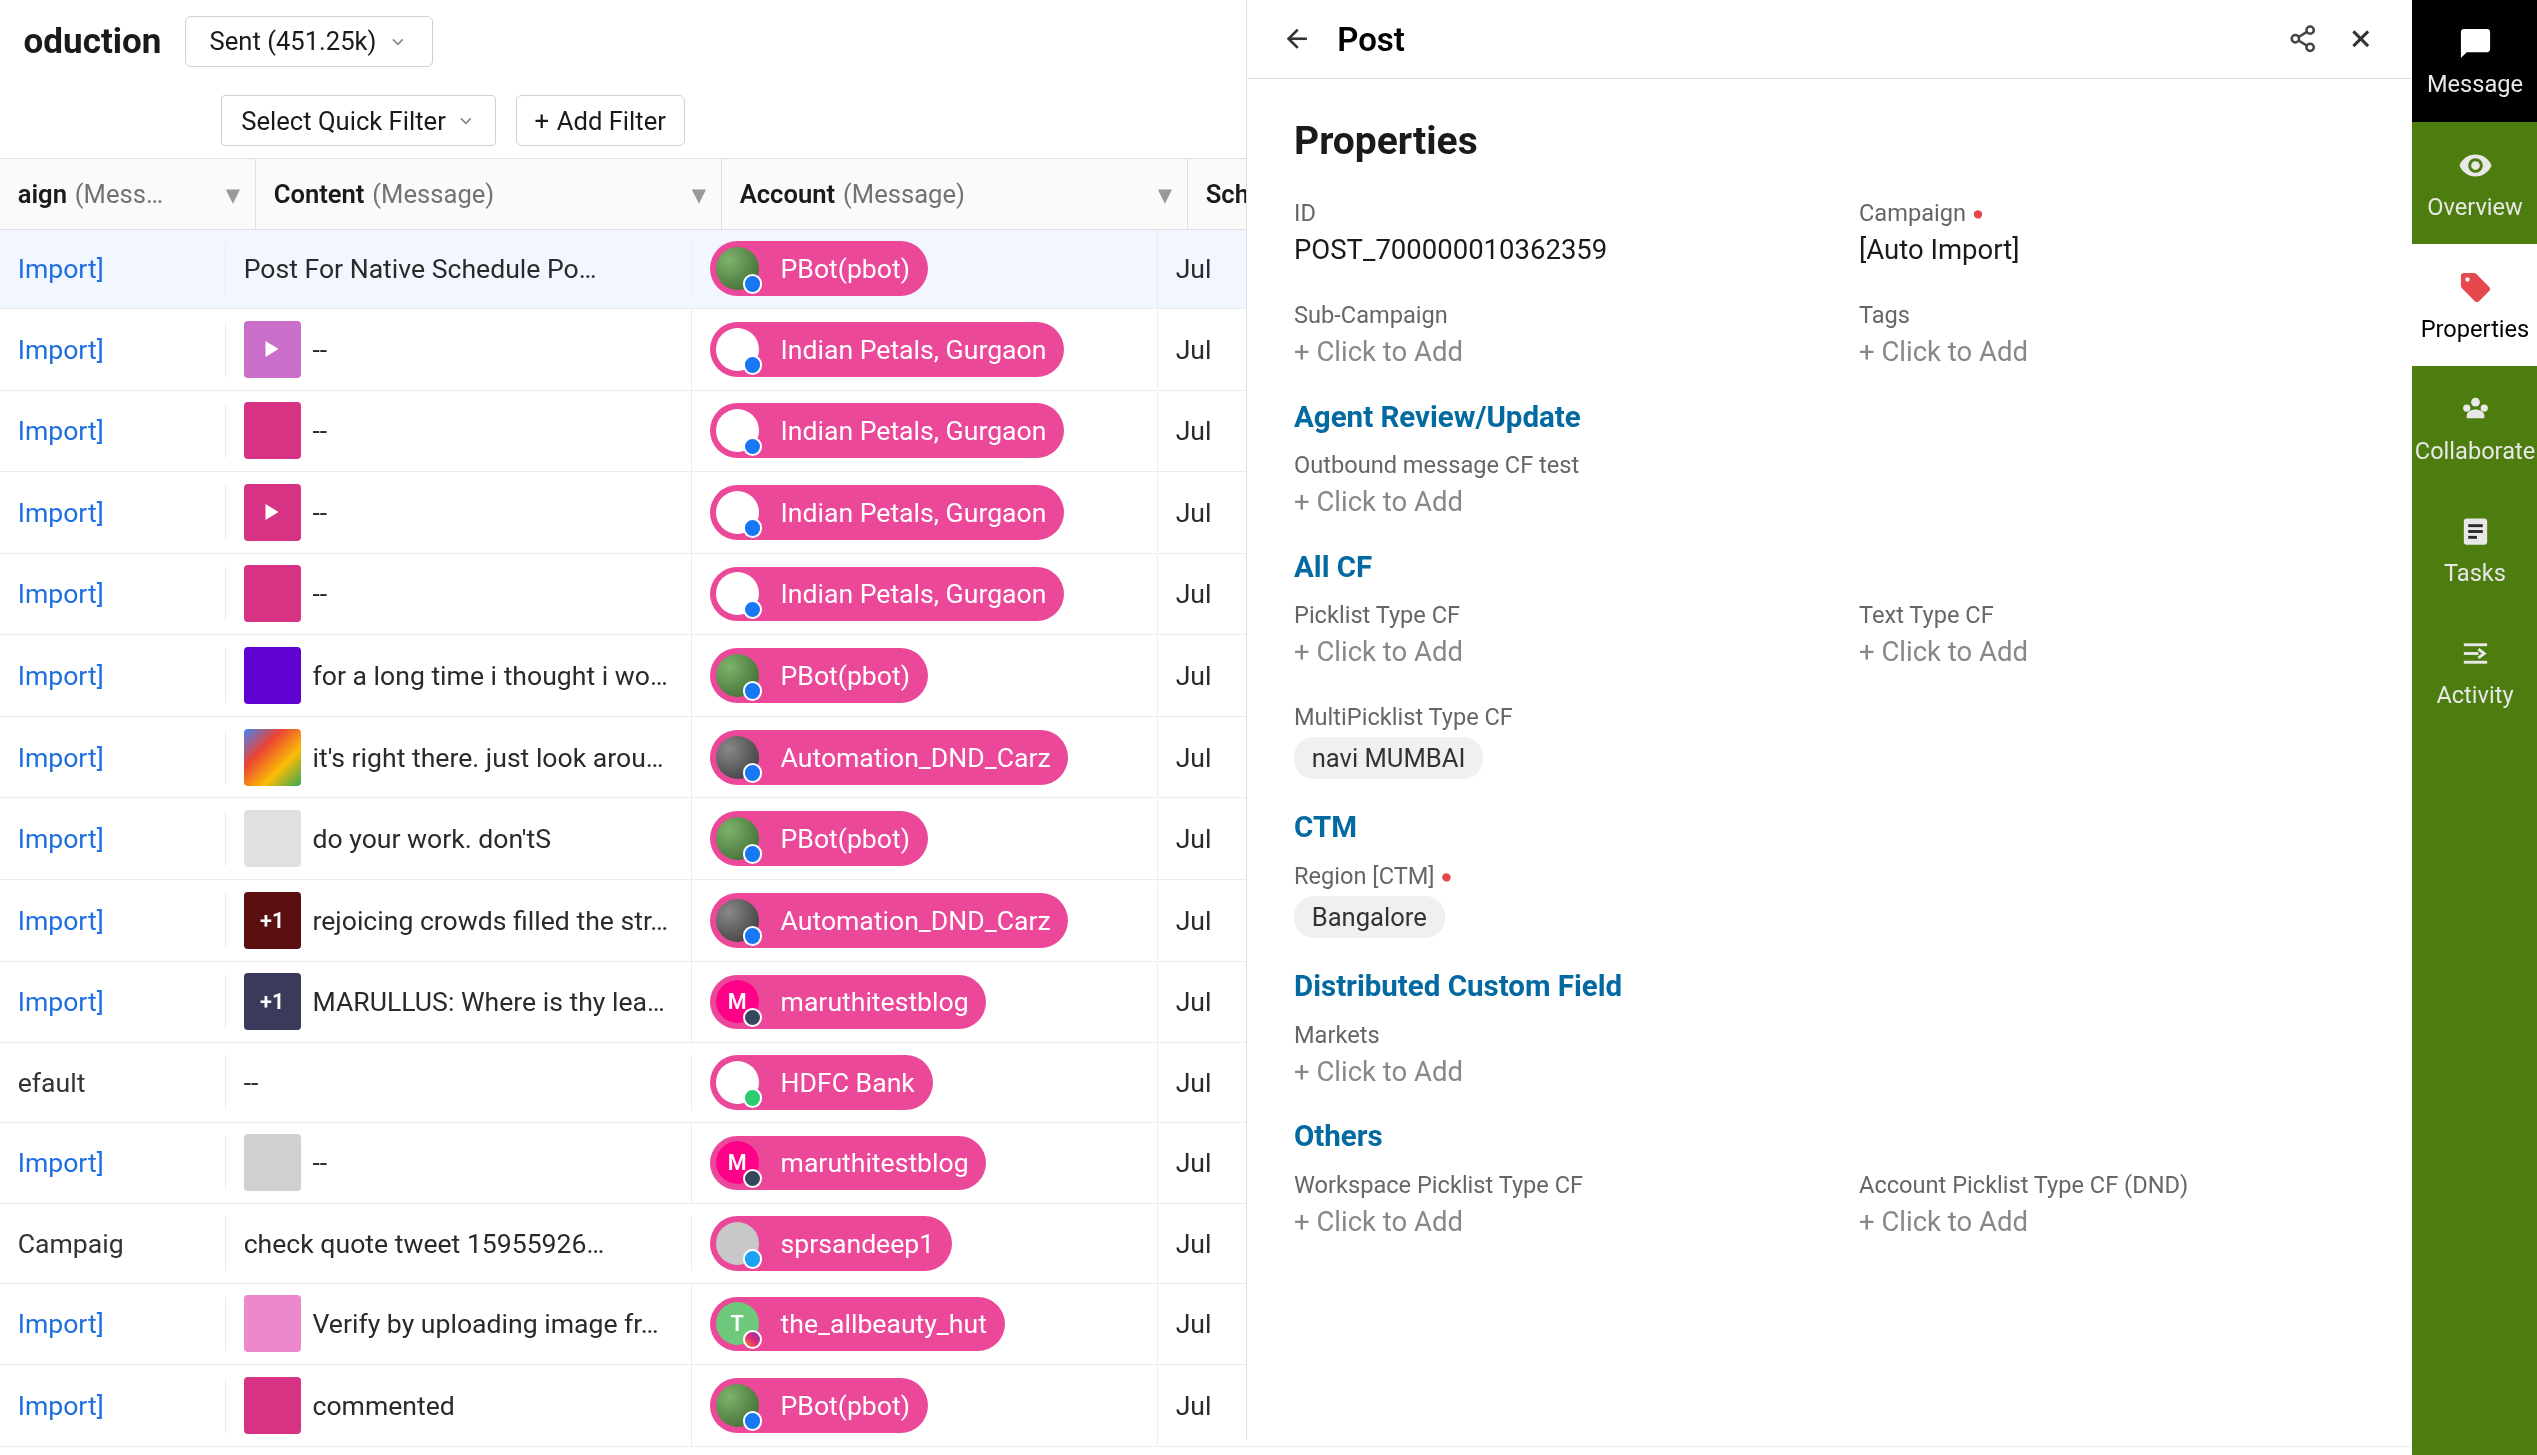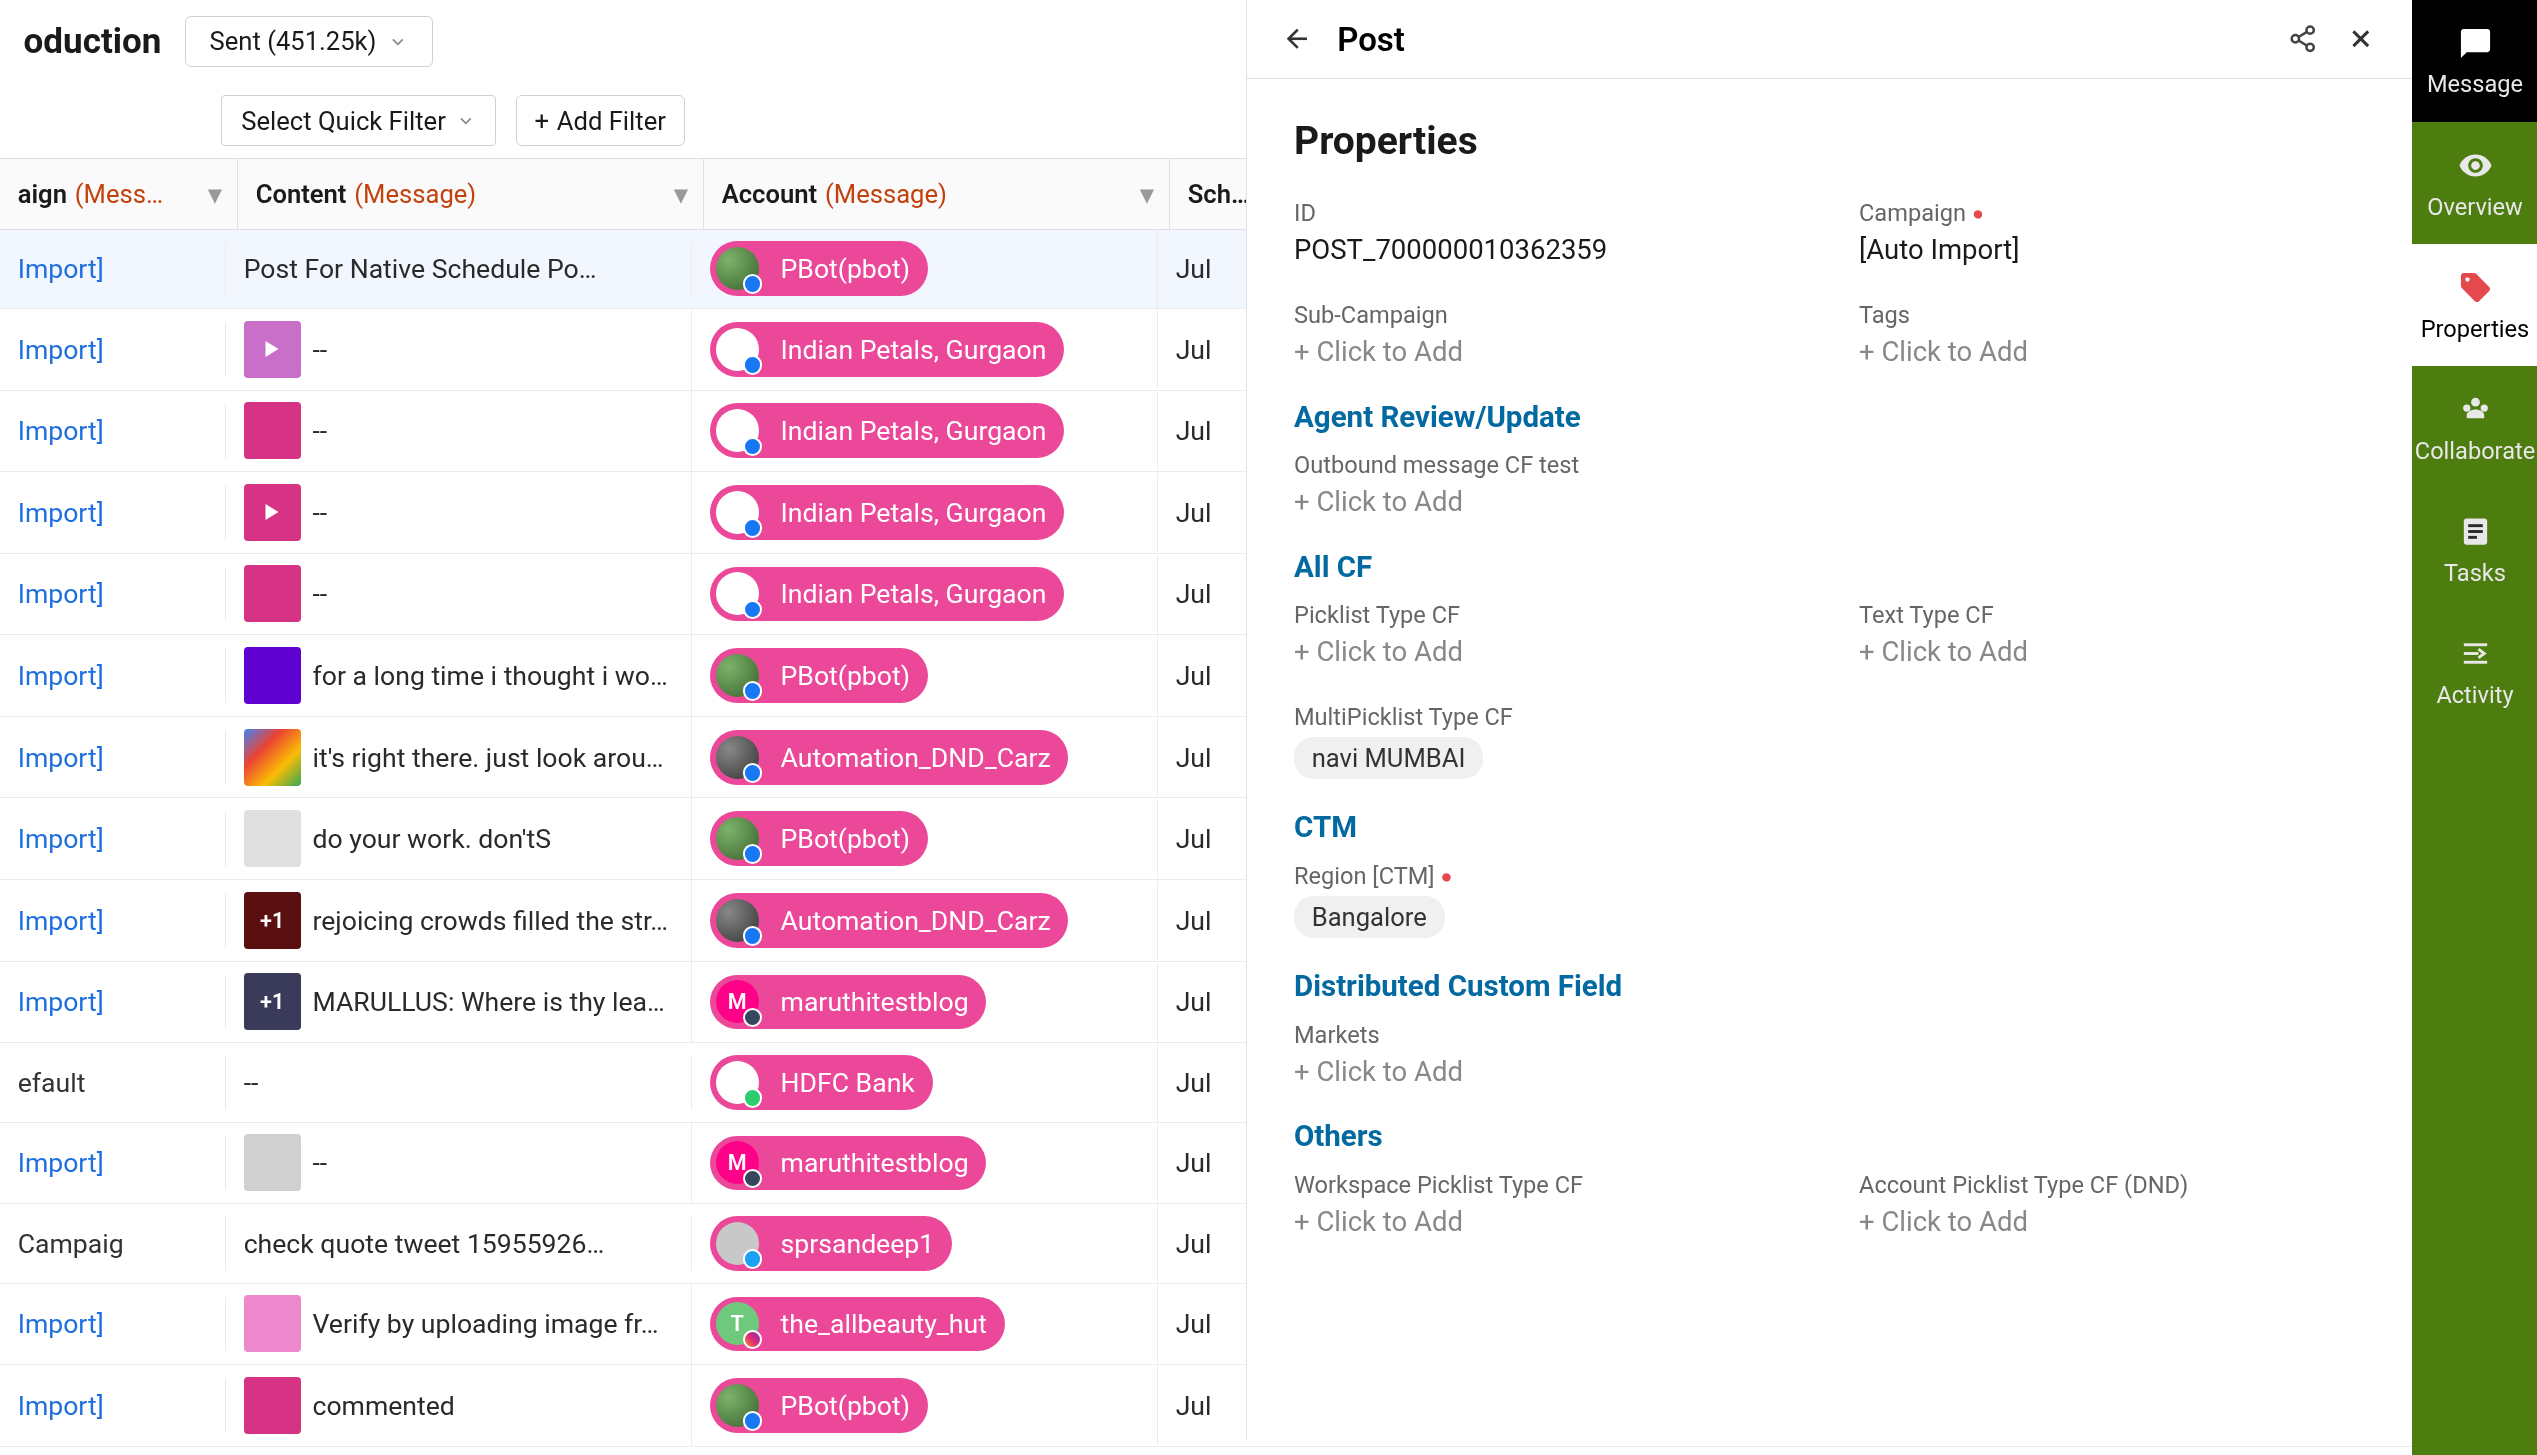--- a/index.html
+++ b/index.html
@@ -16,23 +16,23 @@
 .top-bar { display: flex; align-items: center; padding: 15.7px 23.6px; gap: 23.6px; }
 .title-text { font-size: 35px; font-weight: 700; color: #1a1a1a; }
 .dropdown-btn { display: inline-flex; align-items: center; gap: 11.8px; padding: 9.8px 23.6px; border: 1px solid #d0d0d0; border-radius: 5.9px; background: #fff; font-size: 25.6px; color: #1a1a1a; cursor: pointer; }
 .filter-bar { display: flex; gap: 19.7px; padding: 11.8px 23.6px; margin-left: 197px;}
 .filter-btn { display: inline-flex; align-items: center; gap: 9.8px; padding: 9.8px 19.7px; border: 1px solid #d0d0d0; border-radius: 4px; background: #fff; font-size: 25.6px; color: #1a1a1a; cursor: pointer; }
 .add-filter-btn { display: inline-flex; align-items: center; gap: 7.9px; padding: 9.8px 17.7px; border: 1px solid #d0d0d0; border-radius: 5.9px; background: #fff; font-size: 25.6px; color: #1a1a1a; cursor: pointer; }
 
 .table-wrap { position: relative; }
 .table-header { display: flex; border-top: 1px solid #e0e0e0; border-bottom: 1px solid #e0e0e0; background: #fafafa; }
 .th { padding: 19.7px 17.7px; font-size: 25.6px; color: #1a1a1a; display: flex; align-items: center; gap: 7.9px; position: relative; border-right: 1px solid #e0e0e0; font-weight: 600;}
-.th .sub { color: #c2410c; font-weight: 400; }
+.th .sub { color: #737373; font-weight: 400; }
 .th .caret { position: absolute; right: 15.7px; color: #999; }
-.col-campaign { width: 238px; }
+.col-campaign { width: 256px; }
 .col-content { width: 466px; }
 .col-account { width: 466px; }
 .col-schedule { width: 79px; border-right: none;}
 .table-body { }
 .tr { display: flex; border-bottom: 1px solid #ececec; align-items: center; min-height: 79px; }
 .tr.selected { background: #f2f6ff; }
 .td { padding: 11.8px 17.7px; font-size: 26.6px; display: flex; align-items: center; gap: 11.8px; }
 .td.campaign { width: 226px; color: #1f6fe0; cursor: pointer; border-right: 1px solid #ececec; }
 .td.content { width: 466px; color: #2a2a2a; border-right: 1px solid #ececec; overflow: hidden;}
 .td.content .txt { white-space: nowrap; overflow: hidden; text-overflow: ellipsis; max-width: 364px;}

